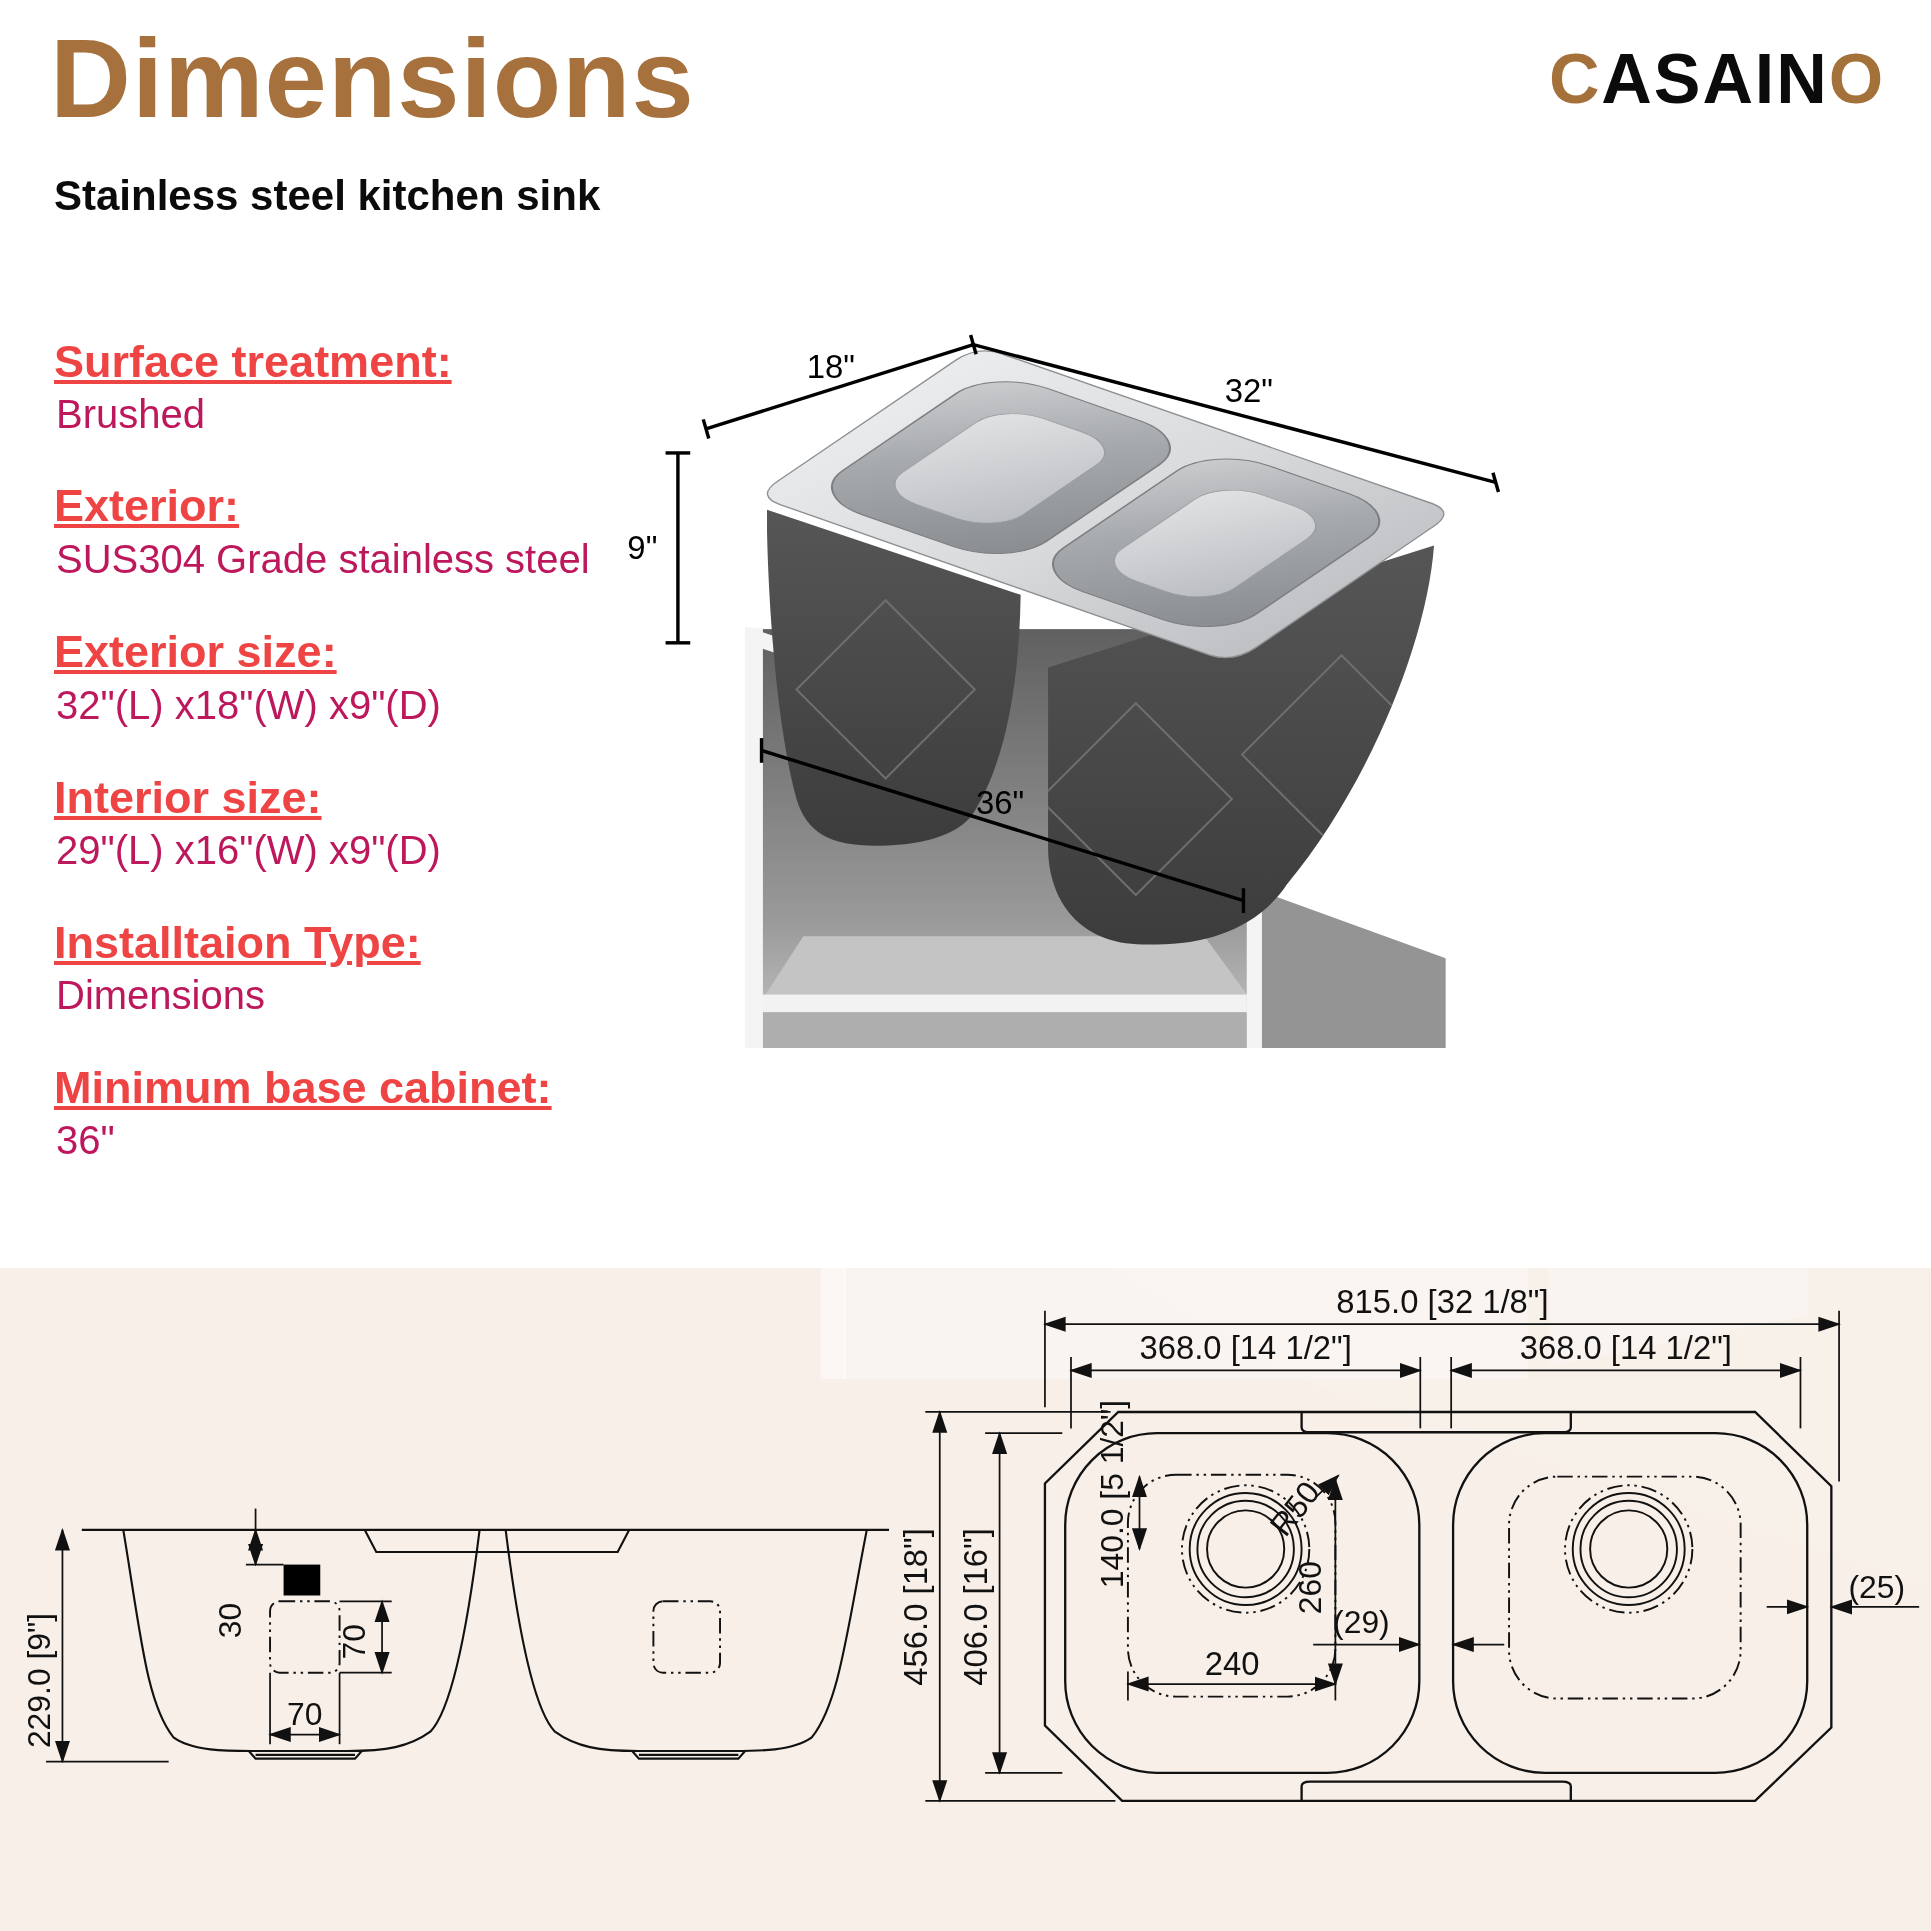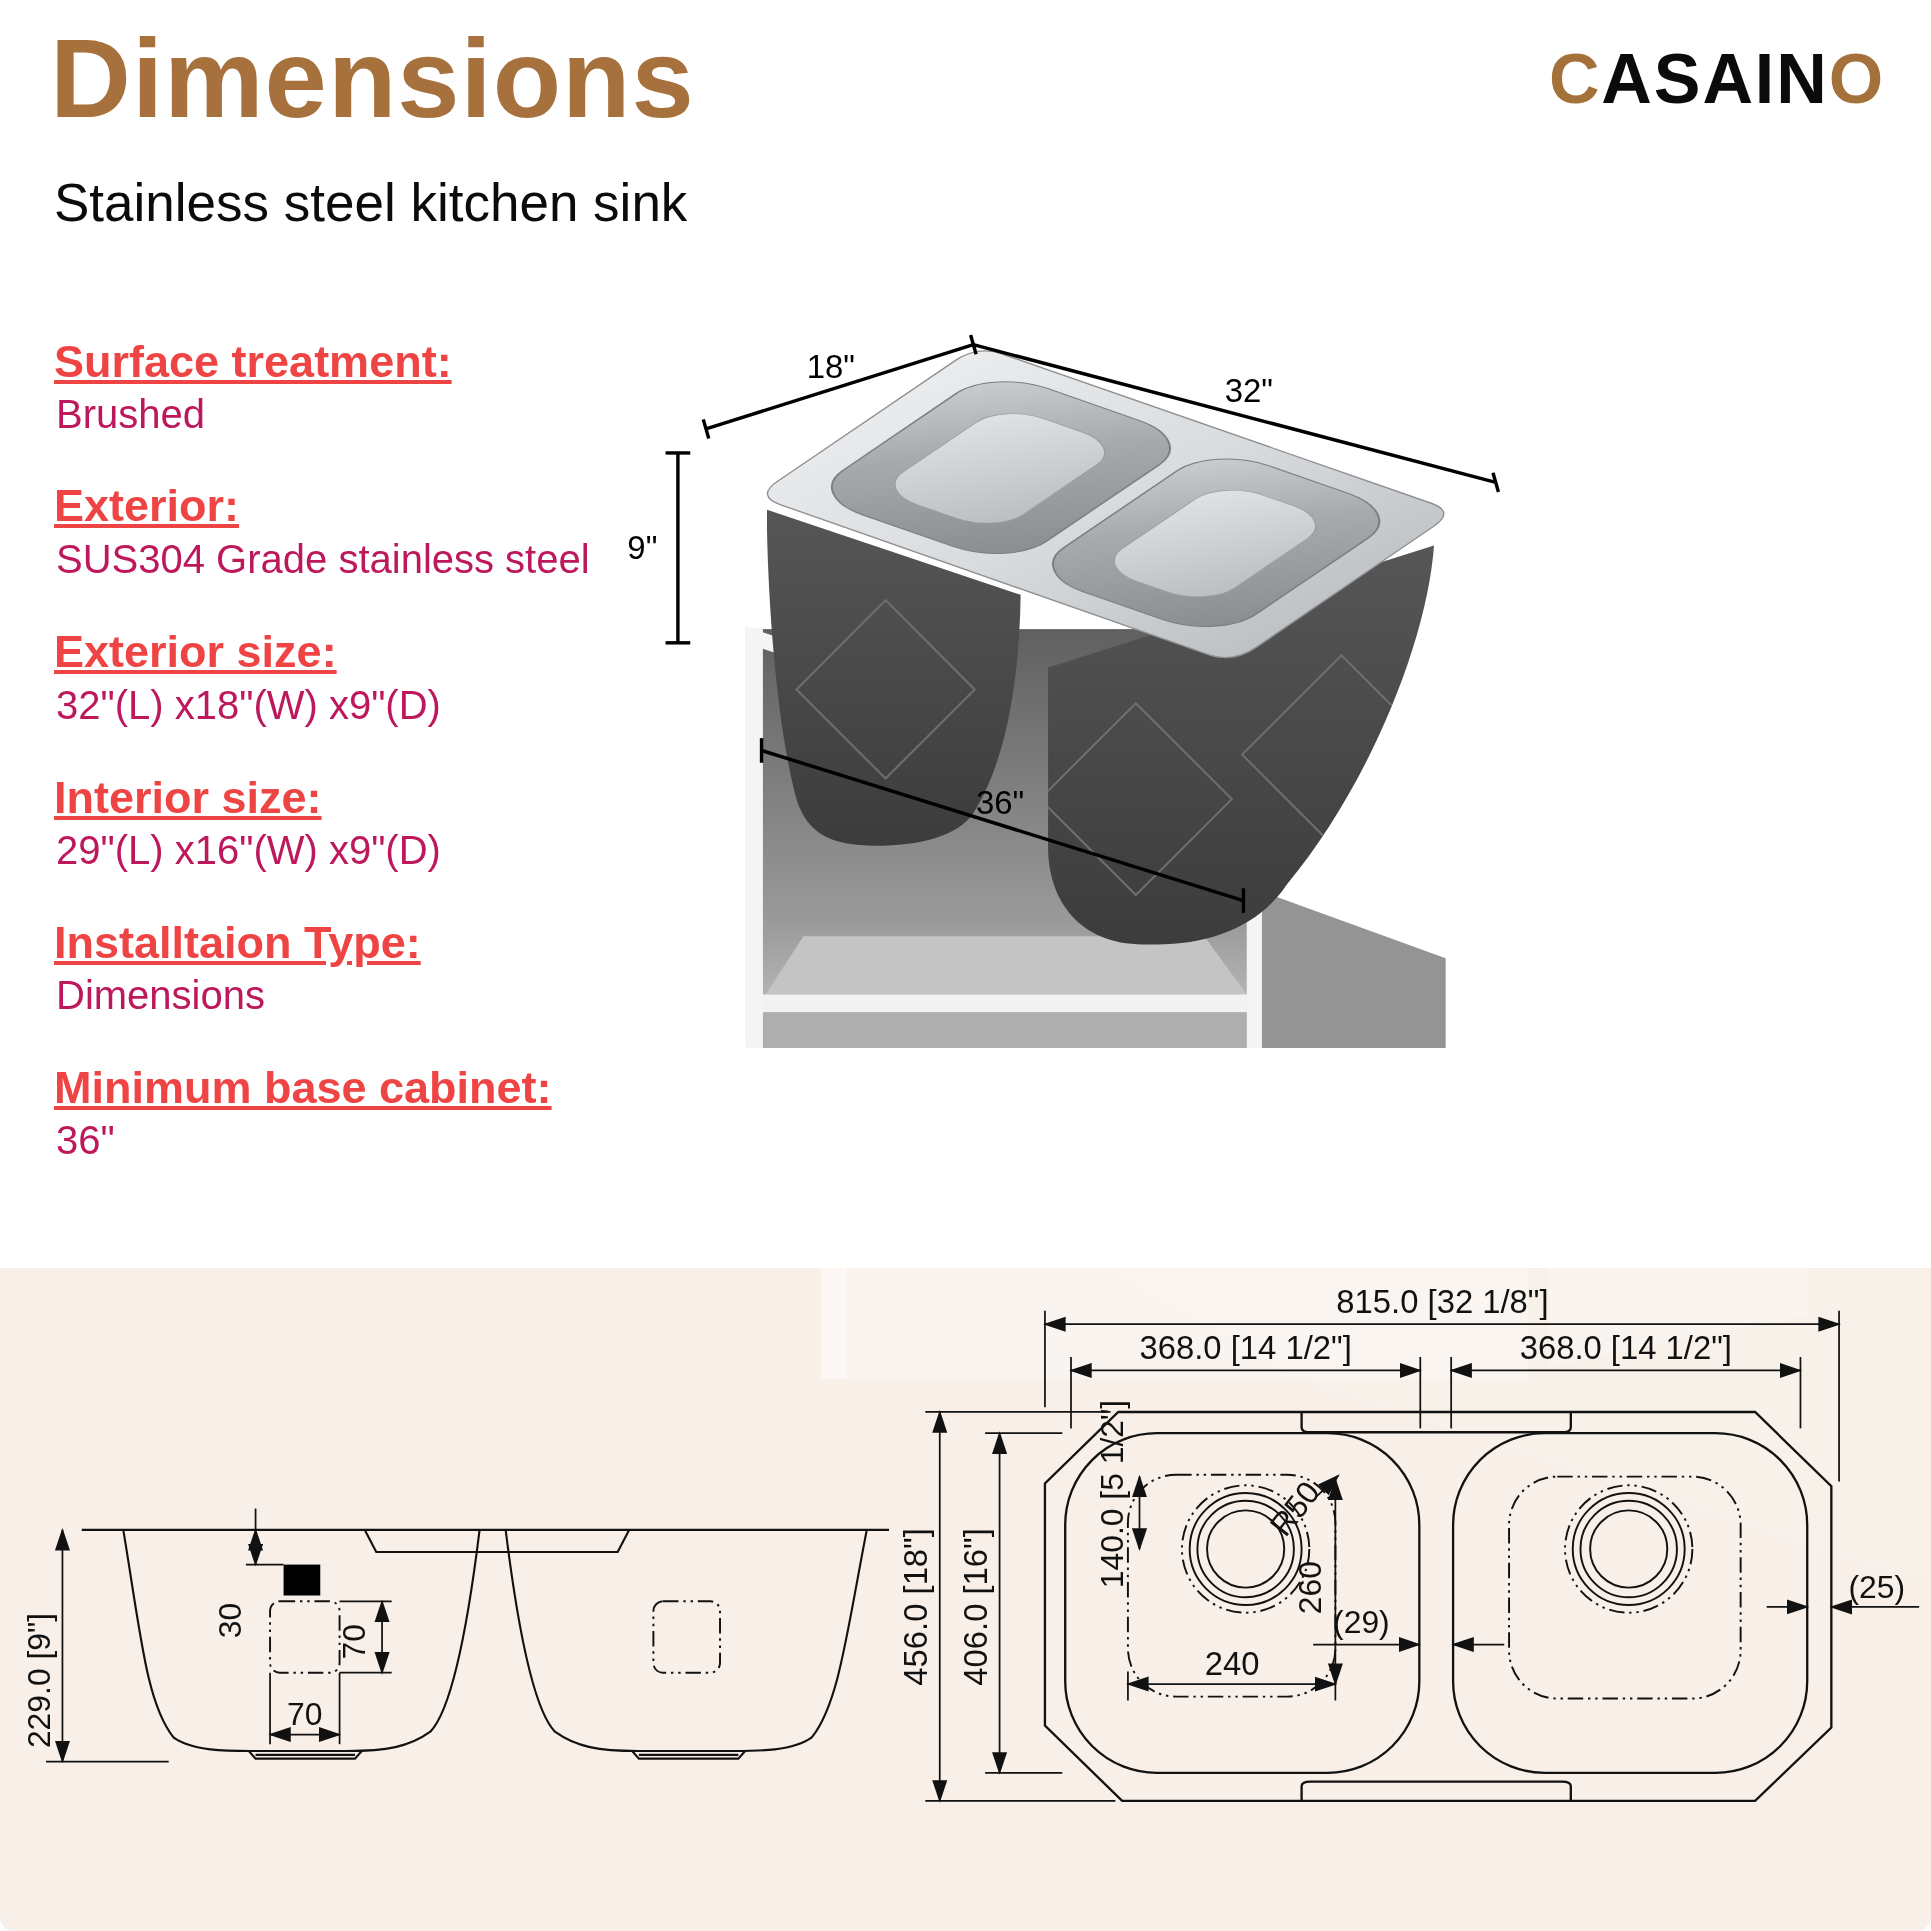--- a/index.html
+++ b/index.html
@@ -1,20 +1,20 @@
 <!DOCTYPE html>
 <html><head>
 <meta charset="utf-8">
 <style>
   html,body{margin:0;padding:0;background:#fff;}
   .canvas{position:relative;width:1931px;height:1931px;background:#ffffff;overflow:hidden;
-          font-family:"Liberation Sans", sans-serif;border-radius:14px;}
+          font-family:"Liberation Sans", sans-serif;}
   .abs{position:absolute;}
   .title{left:50px;top:13.5px;font-size:112px;font-weight:bold;color:#A6713C;letter-spacing:1px;}
-  .subtitle{left:54px;top:172px;font-size:53px;font-weight:normal;color:#0b0b0b;}
+  .subtitle{left:54px;top:172px;font-size:42px;font-weight:bold;color:#0b0b0b;}
   .logo{top:39px;right:46px;font-size:70px;font-weight:800;letter-spacing:1.9px;color:#0b0b0b;}
   .logo .br{color:#A5713B;}
   .spec-label{position:absolute;left:54px;font-size:45px;font-weight:bold;color:#ef4444;white-space:nowrap;text-decoration:underline;}
   .spec-value{position:absolute;left:56px;font-size:40px;color:#be185d;white-space:nowrap;}
   .panel{left:0;top:1268px;width:1931px;height:663px;background:#F8EFE8;}
   svg text{font-family:"Liberation Sans", sans-serif;}
   .dim3d{font-size:48px;fill:#000;}
   .tdim{font-size:33px;fill:#111;}
   .tdim-big{font-size:34px;fill:#111;}
 </style>

